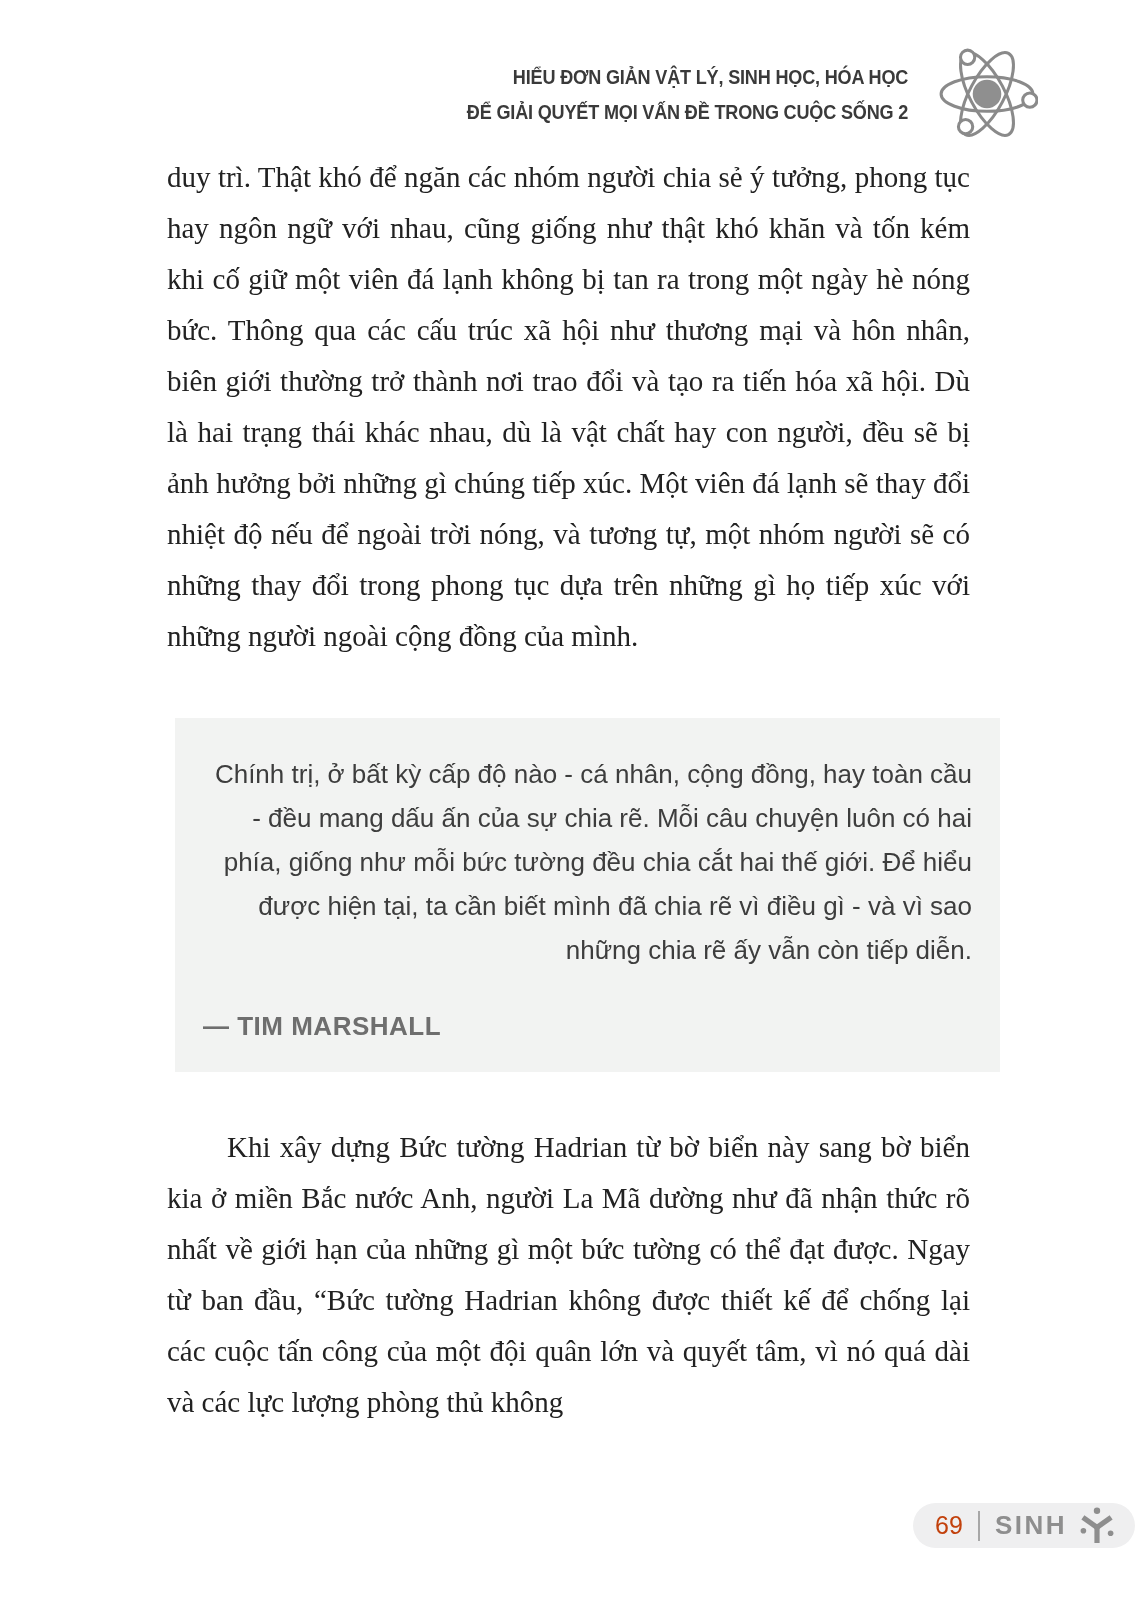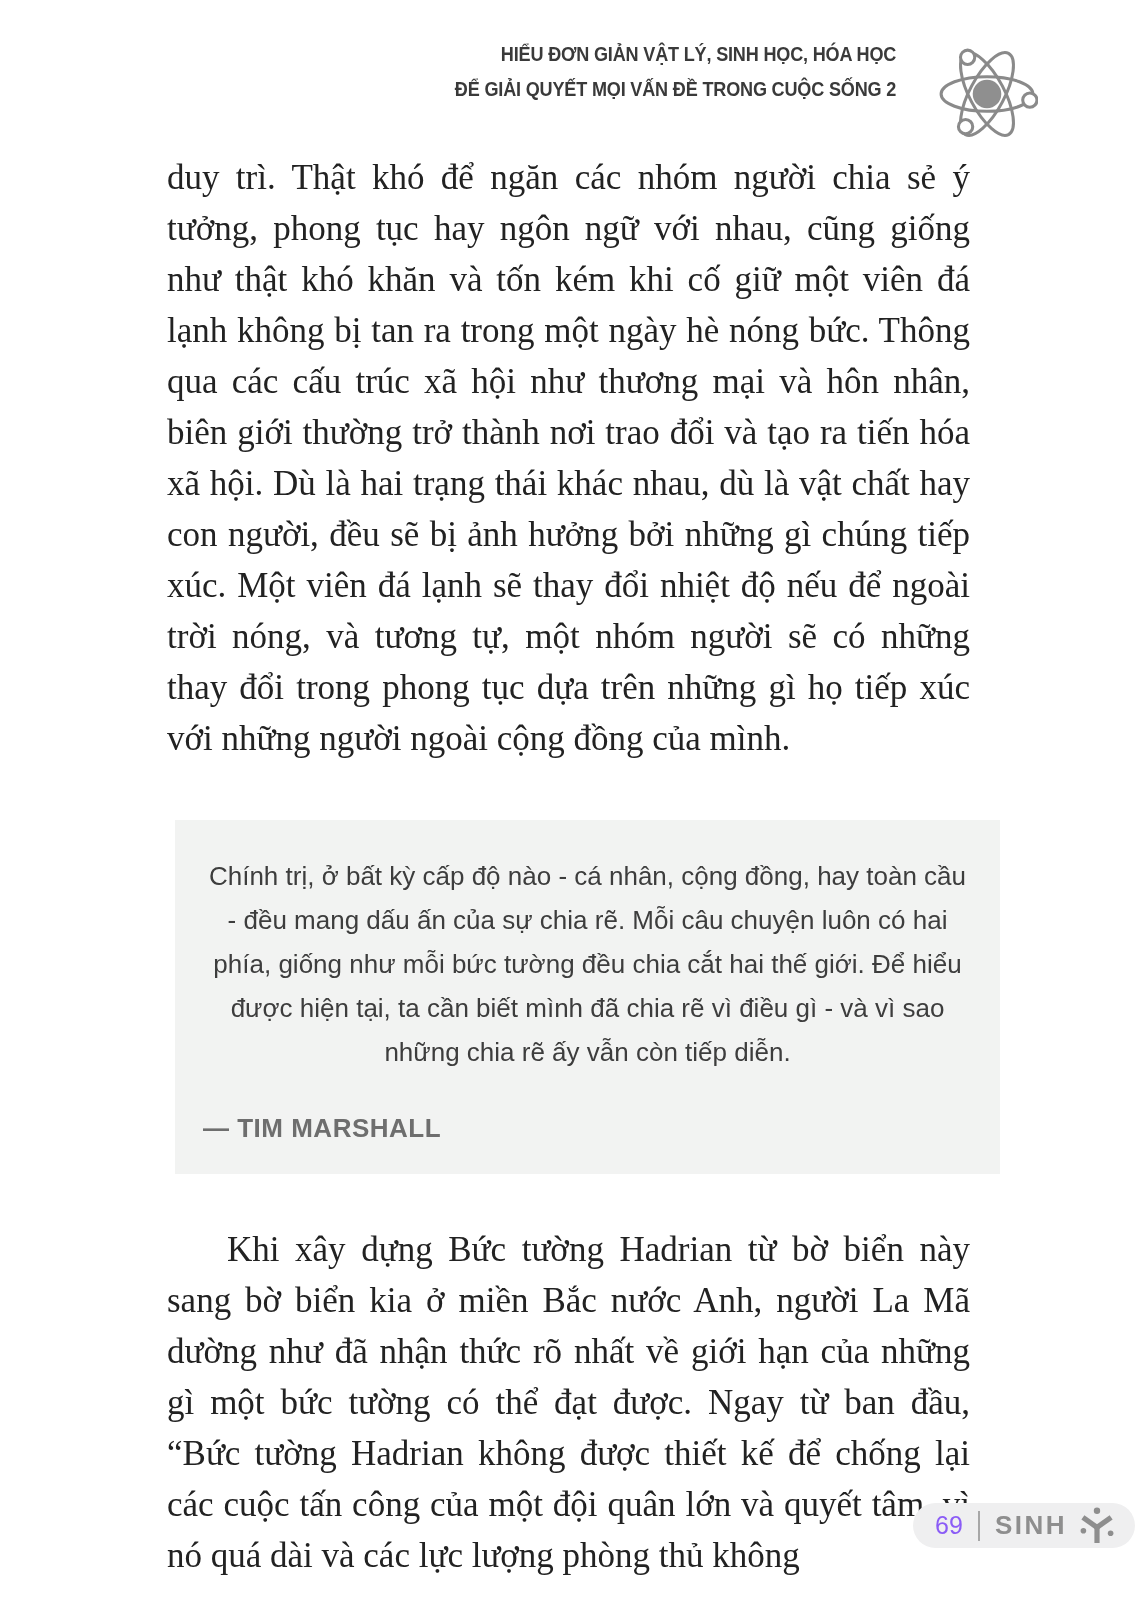--- a/index.html
+++ b/index.html
@@ -10,21 +10,22 @@
     font-family: "Liberation Serif", serif;
     overflow: hidden;
   }
 
   
   .header-row {
     position: absolute;
     top: 36px; left: 0; right: 104px;
     display: flex;
     justify-content: flex-end;
-    gap: 40px;
+    align-items: center;
+    gap: 28px;
   }
   .header-title {
     font-family: "Liberation Sans", sans-serif;
     font-weight: bold;
     font-size: 21px;
     line-height: 35px;
     color: #3a3a3a;
     text-align: right;
     transform: scaleX(0.86);
     transform-origin: 100% 50%;
@@ -34,21 +35,21 @@
   .atom-icon-box { width: 102px; height: 116px; flex: 0 0 auto; }
 
   
   .main-col {
     position: absolute;
     top: 152px;
     left: 167px;
     width: 803px;
   }
   .body-par {
-    font-size: 35px;
+    font-size: 29px;
     line-height: 51px;
     color: #222222;
     text-align: justify;
     text-justify: inter-word;
   }
   .par-2 { margin-top: 50px; text-indent: 60px; }
   .italic-part { }
 
   
   .quote-box {
@@ -56,21 +57,21 @@
     margin-left: 8px;
     margin-right: -30px;
     background: #f2f3f2;
     padding: 34px 28px 30px 28px;
   }
   .quote-text {
     font-family: "Liberation Sans", sans-serif;
     font-size: 26px;
     line-height: 44px;
     color: #3d3d3d;
-    text-align: center;
+    text-align: right;
   }
   .quote-attribution {
     font-family: "Liberation Sans", sans-serif;
     font-weight: bold;
     font-size: 26px;
     letter-spacing: 0.5px;
     color: #6e6e6e;
     margin-top: 39px;
   }
 
@@ -82,21 +83,21 @@
     height: 45px;
     border-radius: 23px;
     background: #efeff0;
     display: flex;
     align-items: center;
     padding: 0 18px 0 22px;
   }
   .page-number {
     font-family: "Liberation Sans", sans-serif;
     font-size: 25px;
-    color: #8b5cf6;
+    color: #c2410c;
   }
   .footer-divider {
     width: 2px;
     height: 30px;
     background: #a7a7a7;
     margin: 0 15px;
   }
   .brand-name {
     font-family: "Liberation Sans", sans-serif;
     font-weight: bold;

